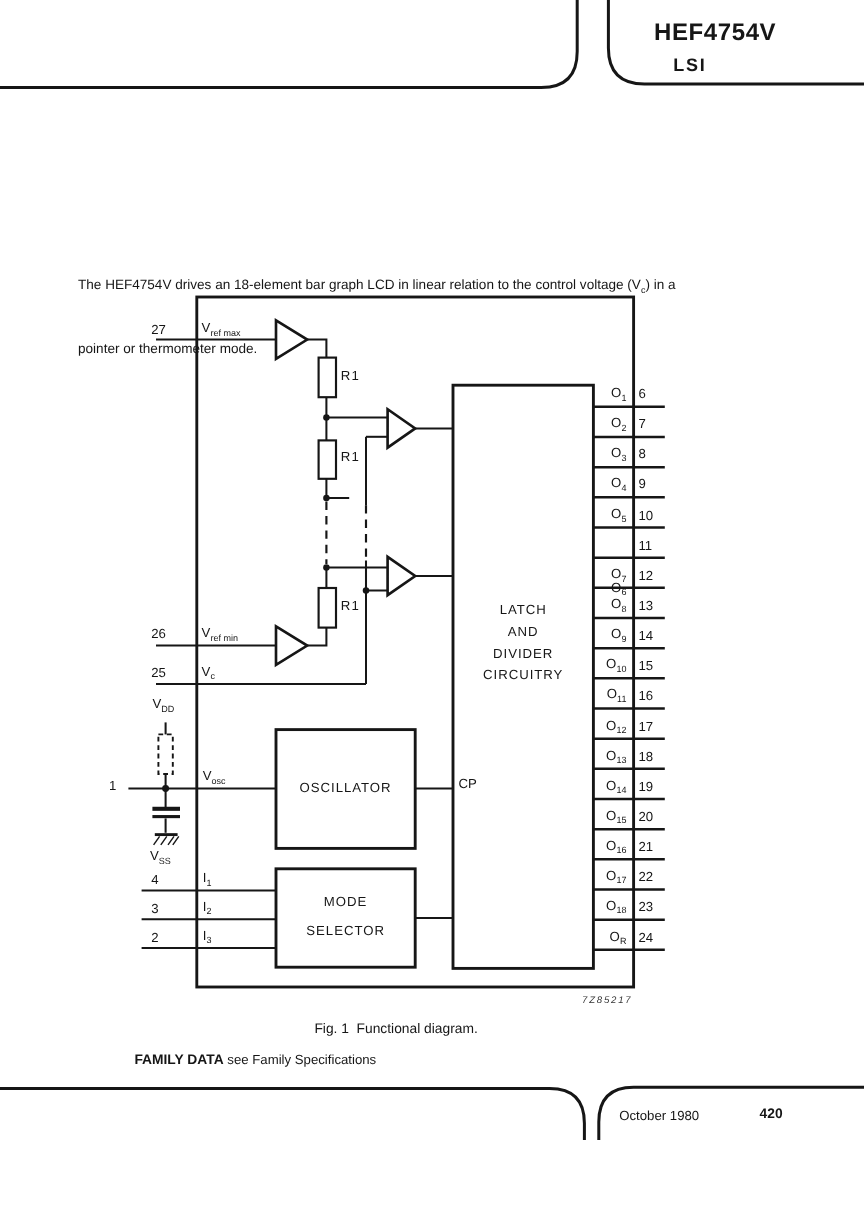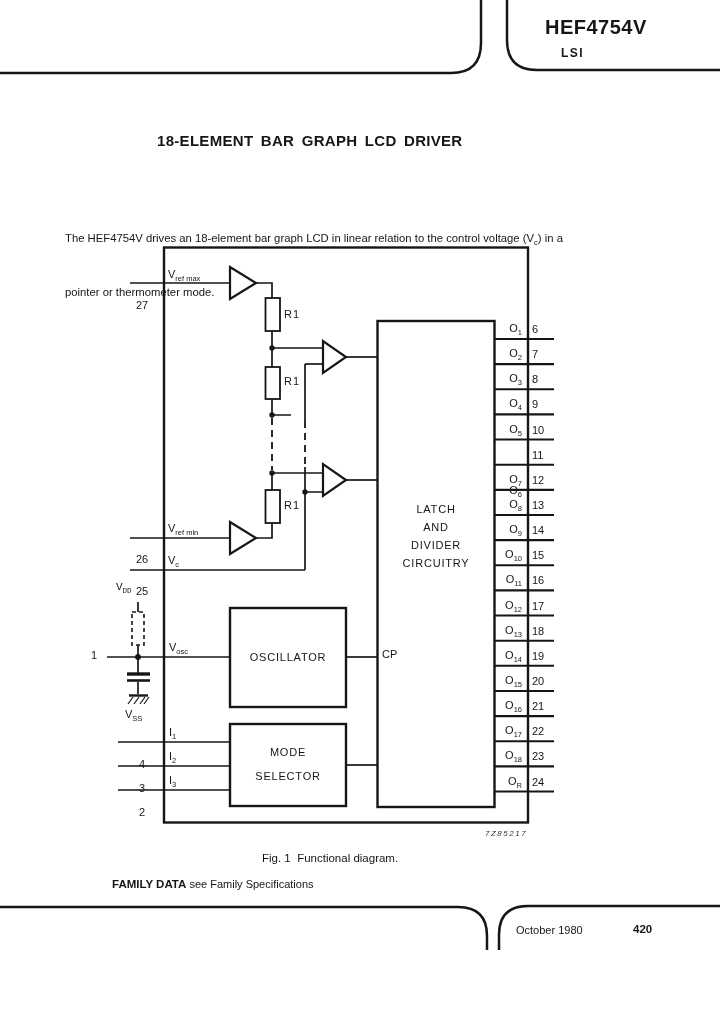--- a/index.html
+++ b/index.html
@@ -5,26 +5,26 @@
   html,body{margin:0;padding:0;background:#e8e8e8;}
   #page{
     position:relative;width:720px;height:1012px;background:#ffffff;
     font-family:"Liberation Sans",sans-serif;color:#161616;overflow:hidden;
   }
   .layer{position:absolute;left:0;top:0;width:720px;height:1012px;}
   svg{position:absolute;left:0;top:0;}
   .abs{position:absolute;white-space:nowrap;}
   .sb{font-size:7.5px;position:relative;top:3px;}
   .part-number{font-size:20px;font-weight:bold;letter-spacing:.5px;}
-  .family-label{font-size:12px;font-weight:bold;letter-spacing:1.5px;}
+  .family-label{font-size:15px;font-weight:bold;letter-spacing:1.5px;}
   .page-title{font-size:15px;font-weight:bold;letter-spacing:.3px;word-spacing:3px;}
   .desc{font-size:11.3px;line-height:17.5px;white-space:pre;}
   .lbl{font-size:11px;}
   .pinnum{font-size:11px;}
-  .pinbox{width:32px;text-align:center;margin-top:30px;}
+  .pinbox{width:32px;text-align:left;}
   .blk{font-size:11px;letter-spacing:.8px;text-align:center;width:116px;}
   .out-label{position:absolute;left:460px;width:62px;text-align:right;font-size:11px;white-space:nowrap;}
   .out-pin{position:absolute;left:532px;width:26px;font-size:11px;white-space:nowrap;}
   .code{font-size:8px;font-style:italic;letter-spacing:1.5px;color:#333;}
   .caption{font-size:11.5px;white-space:pre;}
   .family-data{font-size:11px;white-space:pre;}
   .family-data b{font-size:11.5px;}
   .footer-date{font-size:11px;}
   .footer-page{font-size:11.5px;font-weight:bold;}
 </style>
@@ -169,21 +169,20 @@
         <circle cx="305" cy="492" r="2.7"></circle>
       <circle cx="138" cy="657" r="2.9"></circle>
     </g>
   </svg>
 
   <div class="layer">
 
     <div class="abs part-number" style="left:545px;top:16px;">HEF4754V</div>
     <div class="abs family-label" style="left:561px;top:46px;">LSI</div>
 
-    <div class="abs page-title" style="left:157px;top:132px;">18-ELEMENT BAR GRAPH LCD DRIVER</div>
     <div class="abs desc" style="left:65px;top:195px;">
       <div><span>The HEF4754V drives an 18-element bar graph LCD in linear relation to the control voltage (V</span><span class="sb">c</span><span>) in a</span></div>
       <div>pointer or thermometer mode.</div>
     </div>
 
     <div class="abs pinnum pinbox" style="left:126px;top:269px;">27</div>
     <div class="abs pinnum pinbox" style="left:126px;top:523px;">26</div>
     <div class="abs pinnum pinbox" style="left:126px;top:555px;">25</div>
     <div class="abs pinnum" style="left:83px;top:649px;width:14px;text-align:right;">1</div>
     <div class="abs pinnum pinbox" style="left:126px;top:728px;">4</div>
@@ -191,21 +190,21 @@
     <div class="abs pinnum pinbox" style="left:126px;top:776px;">2</div>
 
     <div class="abs lbl" style="left:168px;top:268px;"><span>V</span><span class="sb">ref max</span></div>
     <div class="abs lbl" style="left:168px;top:522px;"><span>V</span><span class="sb">ref min</span></div>
     <div class="abs lbl" style="left:168px;top:554px;"><span>V</span><span class="sb">c</span></div>
     <div class="abs lbl" style="left:169px;top:641px;"><span>V</span><span class="sb">osc</span></div>
     <div class="abs lbl" style="left:169px;top:726px;"><span>I</span><span class="sb">1</span></div>
     <div class="abs lbl" style="left:169px;top:750px;"><span>I</span><span class="sb">2</span></div>
     <div class="abs lbl" style="left:169px;top:774px;"><span>I</span><span class="sb">3</span></div>
 
-    <div class="abs lbl" style="left:116px;top:581px;font-family:Liberation Mono, monospace;"><span>V</span><span class="sb">DD</span></div>
+    <div class="abs lbl" style="left:127px;top:581px;"><span>V</span><span class="sb">DD</span></div>
     <div class="abs lbl" style="left:125px;top:708px;"><span>V</span><span class="sb">SS</span></div>
 
     <div class="abs lbl" style="left:284px;top:308px;letter-spacing:1px;">R1</div>
     <div class="abs lbl" style="left:284px;top:375px;letter-spacing:1px;">R1</div>
     <div class="abs lbl" style="left:284px;top:499px;letter-spacing:1px;">R1</div>
 
     <div class="abs blk" style="left:230px;top:651px;">OSCILLATOR</div>
     <div class="abs blk" style="left:230px;top:746px;">MODE</div>
     <div class="abs blk" style="left:230px;top:770px;">SELECTOR</div>
     <div class="abs blk" style="left:378px;top:503px;">LATCH</div>

